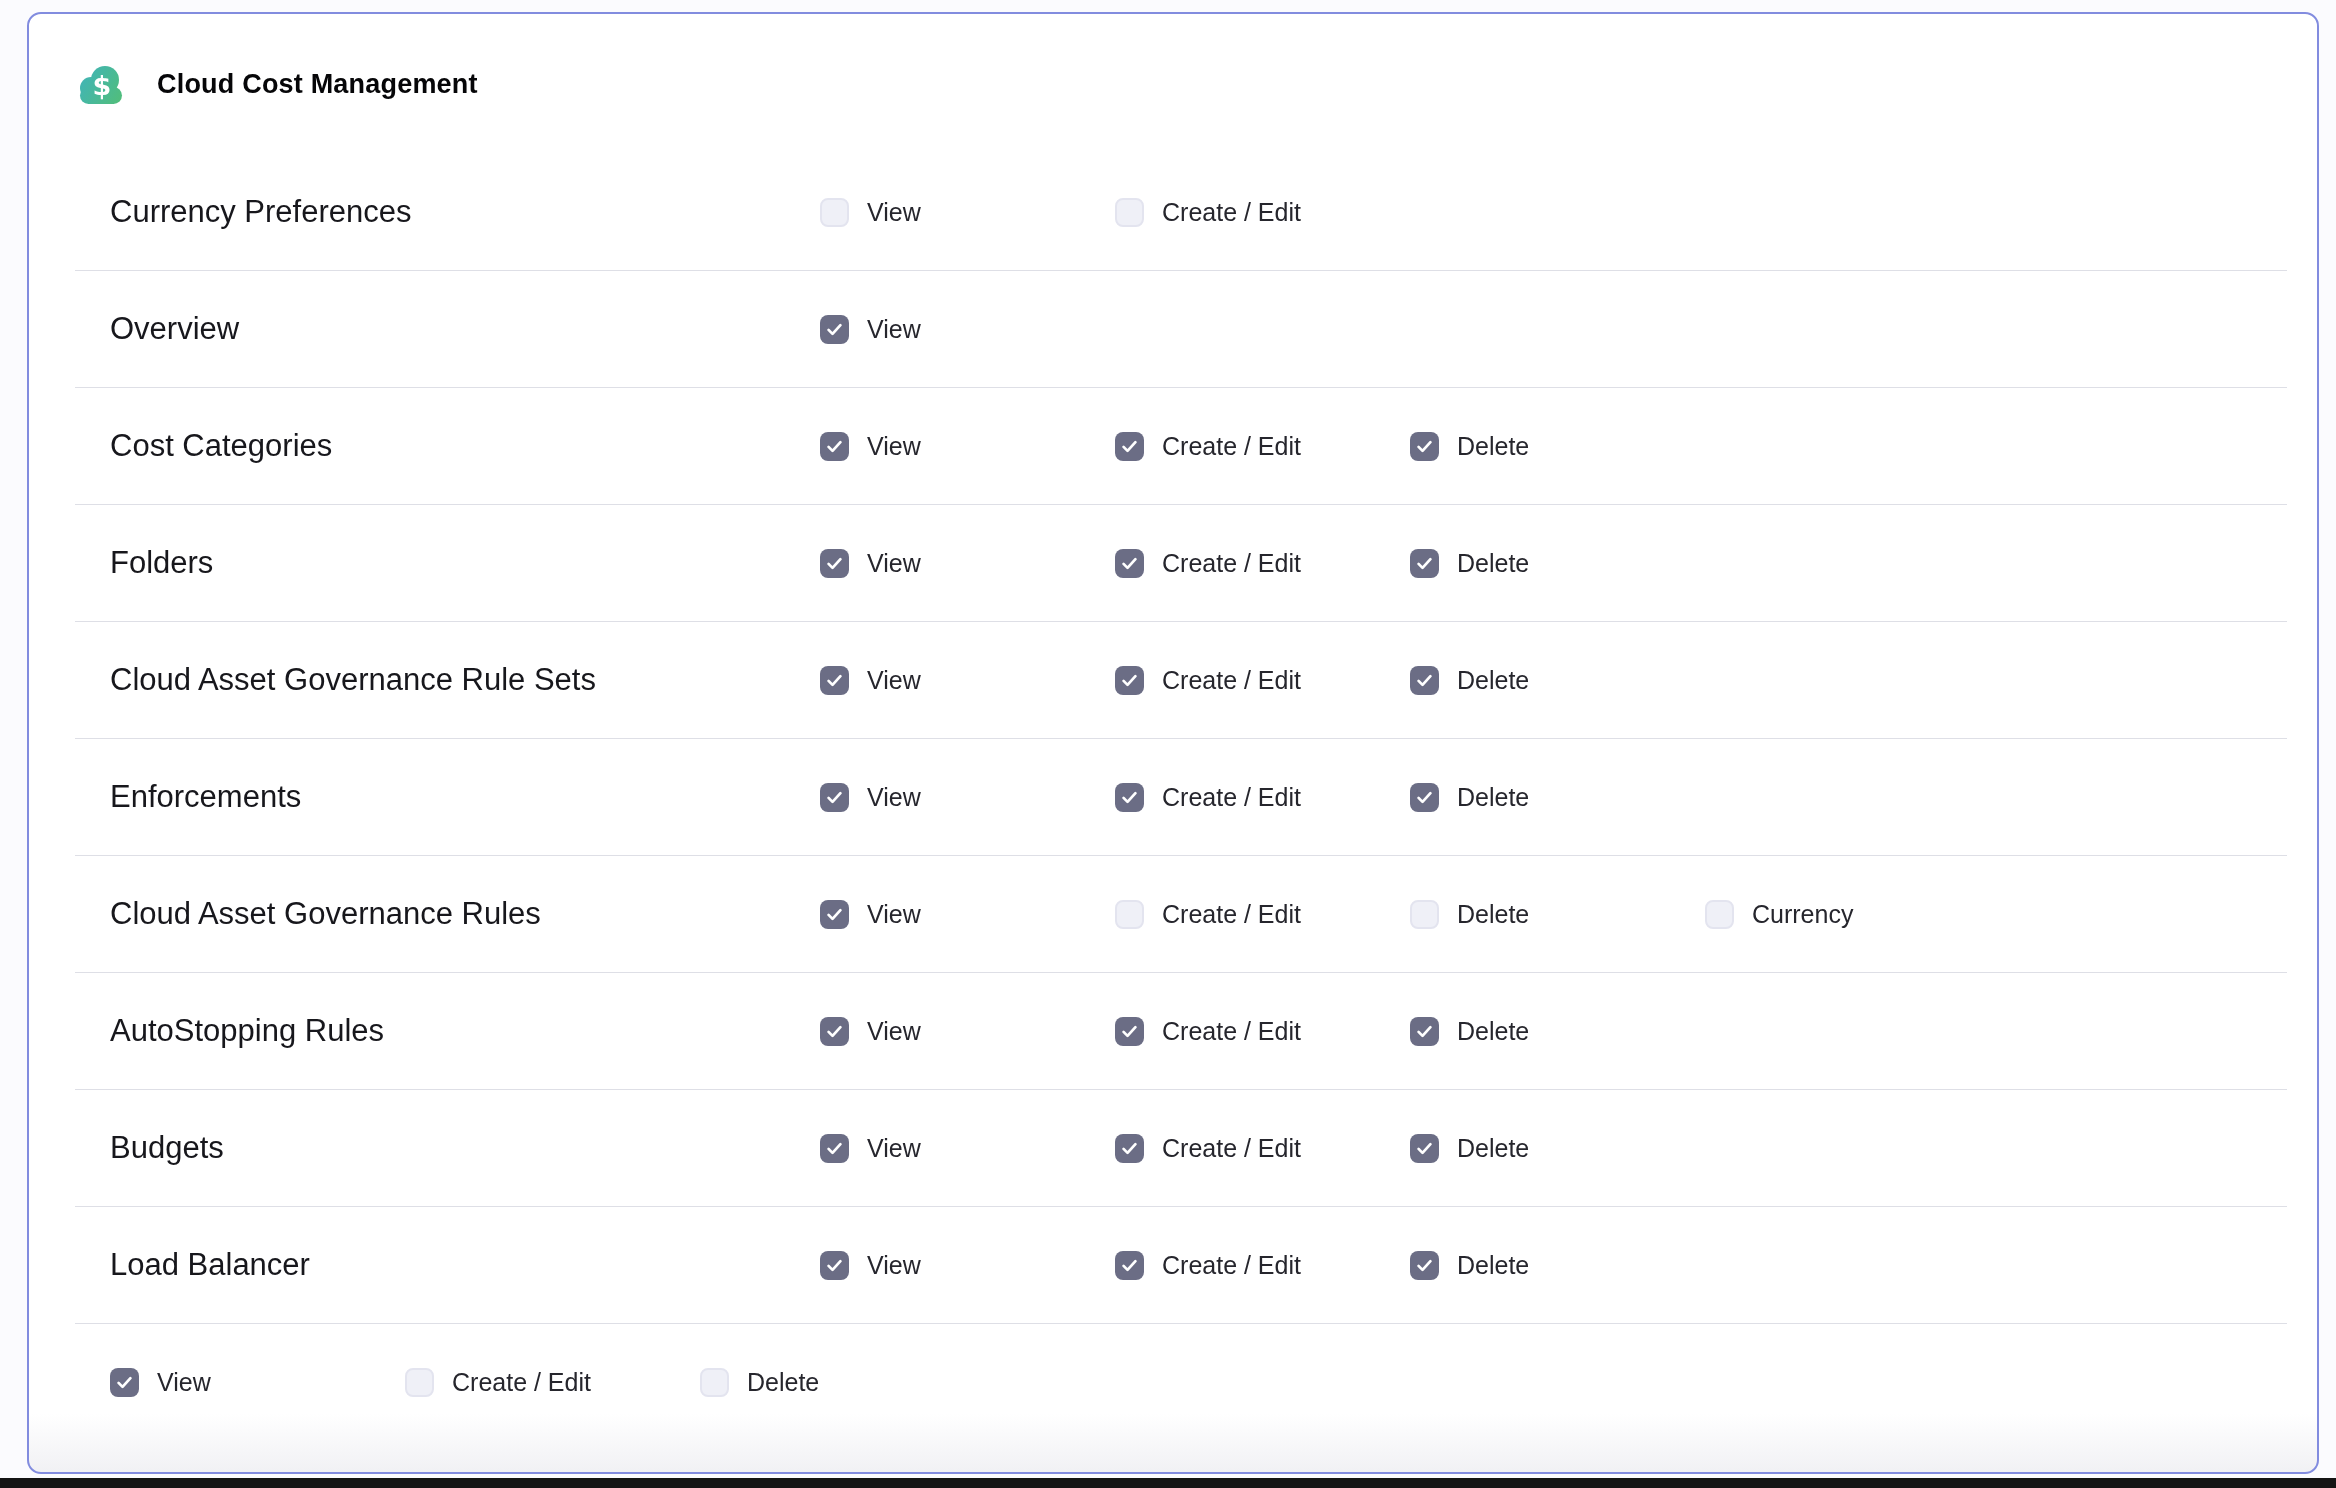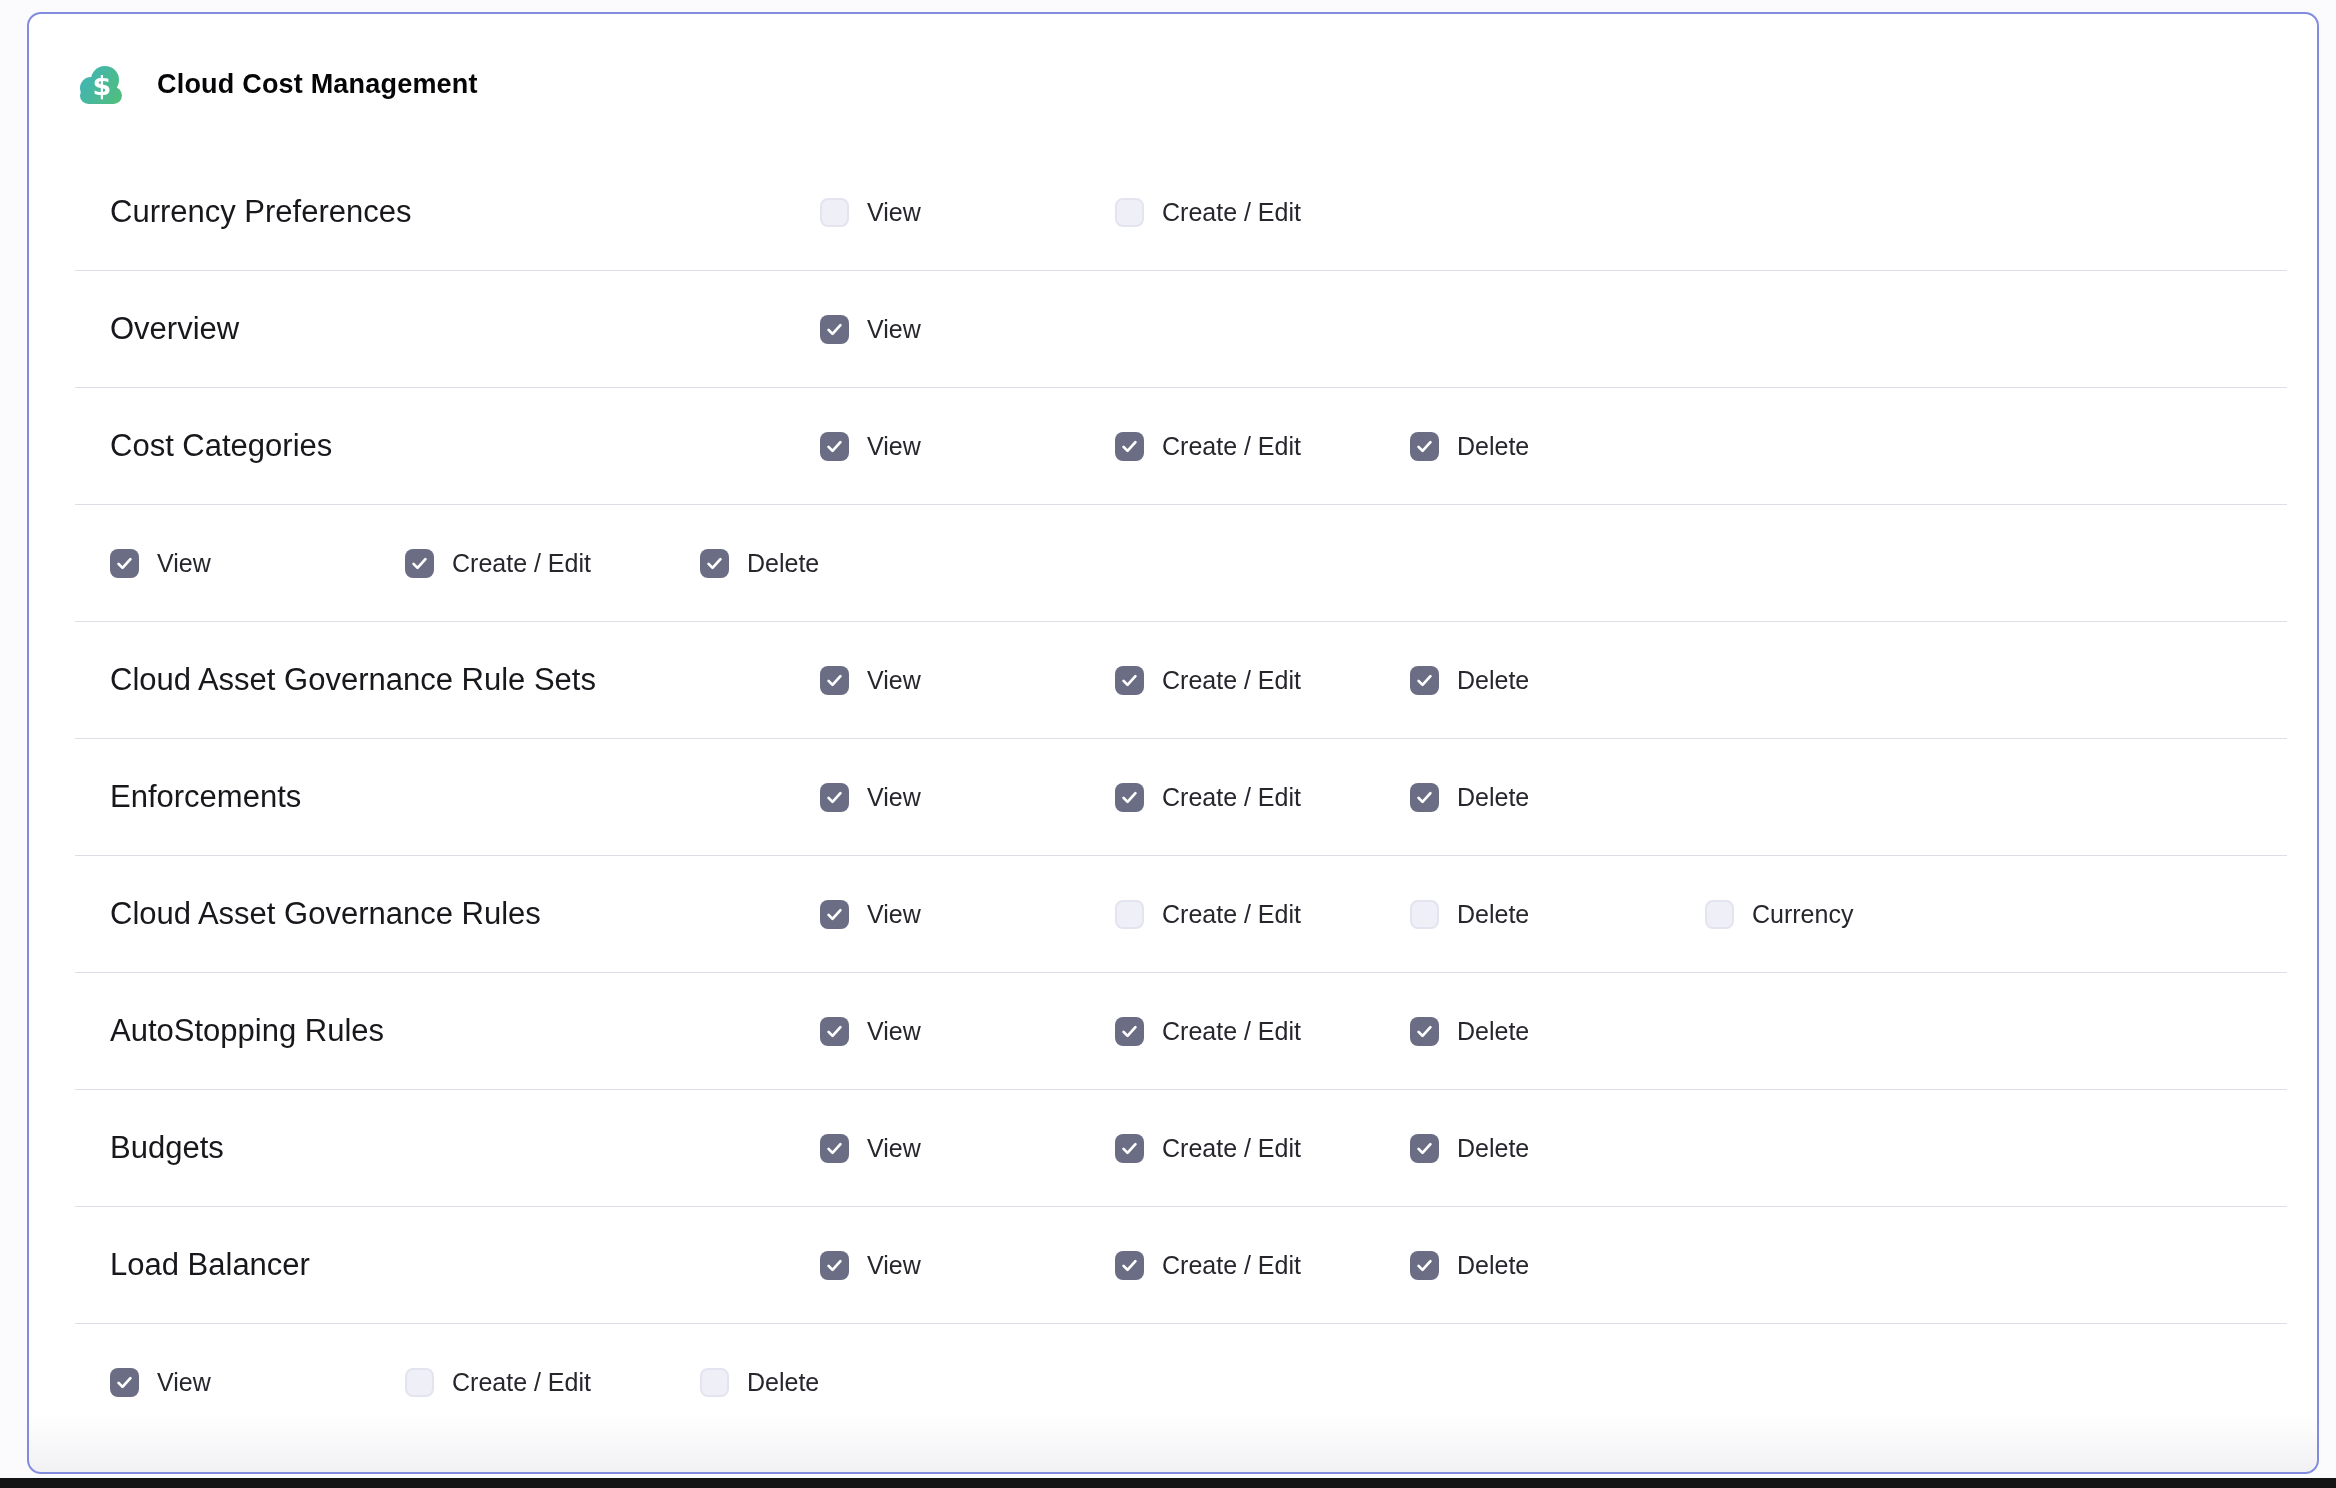--- a/index.html
+++ b/index.html
@@ -163,20 +163,21 @@
       <svg class="check" width="19" height="19" viewBox="0 0 24 24" fill="none" stroke="#ffffff" stroke-width="3.4" stroke-linecap="round" stroke-linejoin="round">
         <polyline points="4.5 12.5 9.5 17.5 19.5 6.5"></polyline>
       </svg>
     </span>
     <span class="cell-label">Delete</span>
   </label>
 </div>
   </div>
 
   <div class="row">
+    <div class="row-label">Folders</div>
     <div class="cells">
   <label class="cell">
     <span class="checkbox checked">
       <svg class="check" width="19" height="19" viewBox="0 0 24 24" fill="none" stroke="#ffffff" stroke-width="3.4" stroke-linecap="round" stroke-linejoin="round">
         <polyline points="4.5 12.5 9.5 17.5 19.5 6.5"></polyline>
       </svg>
     </span>
     <span class="cell-label">View</span>
   </label>
 

